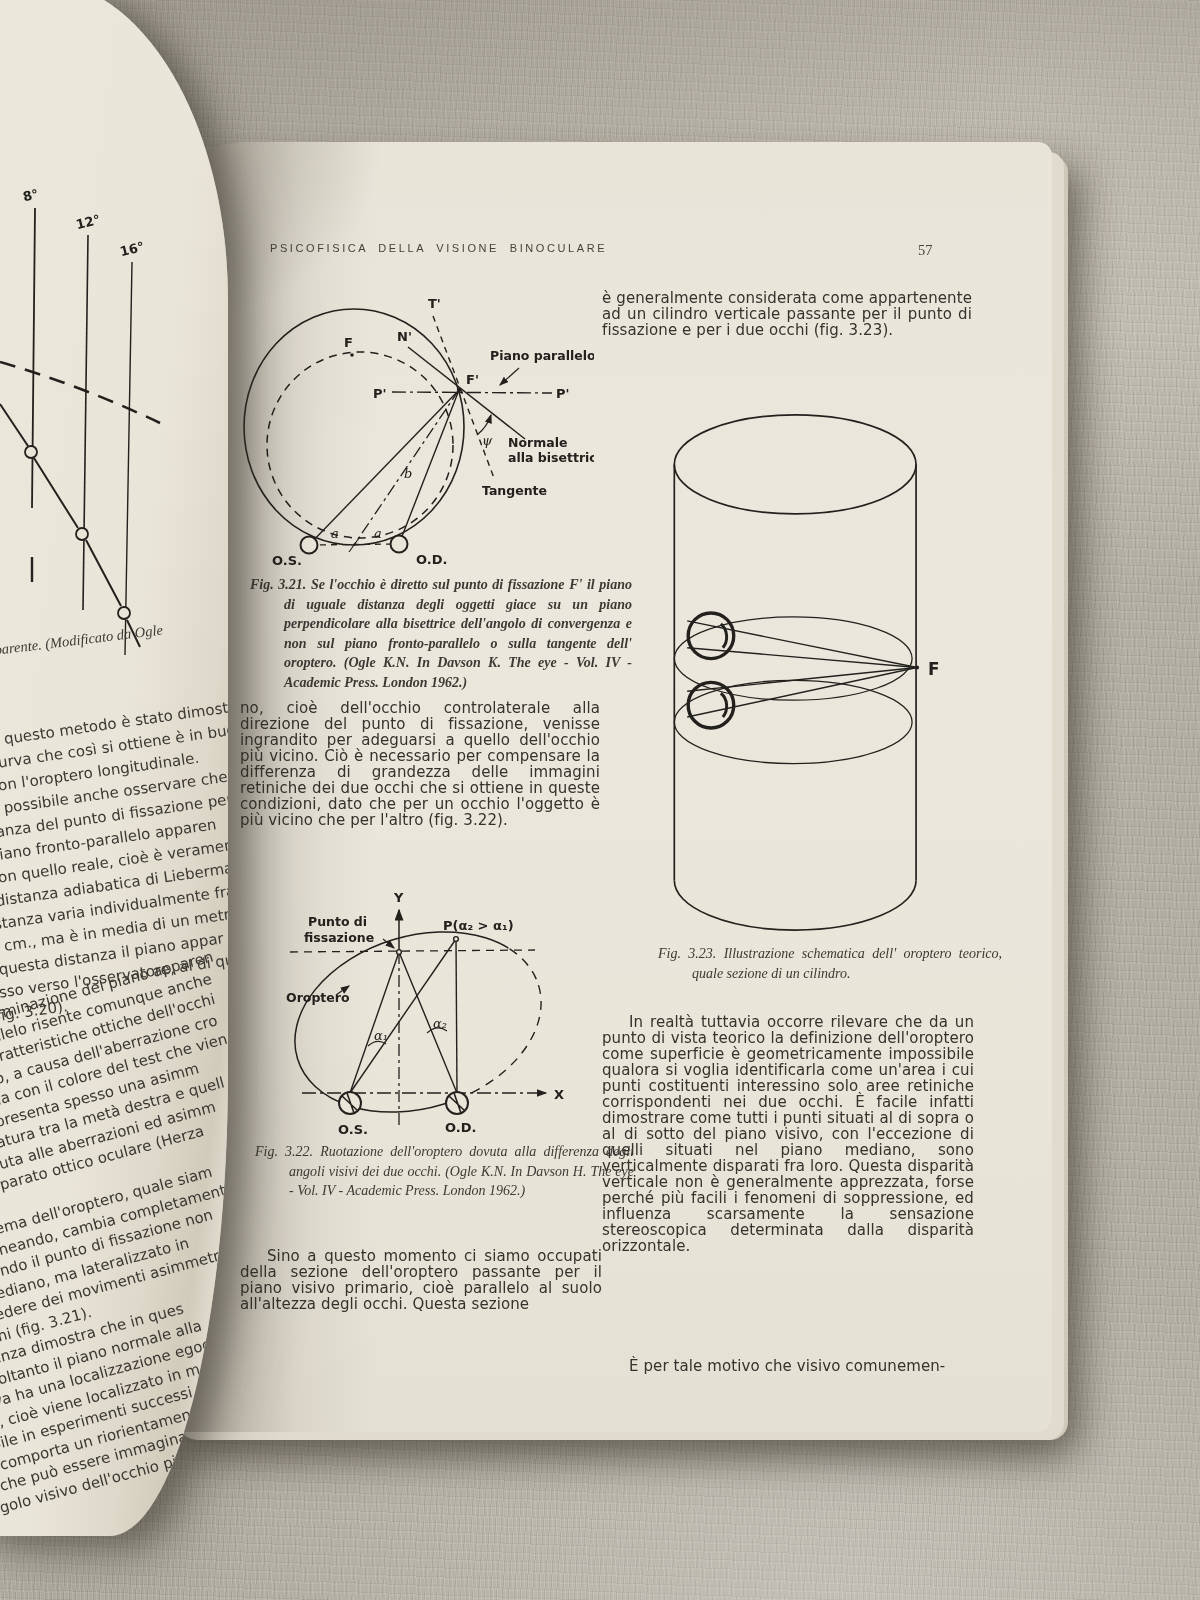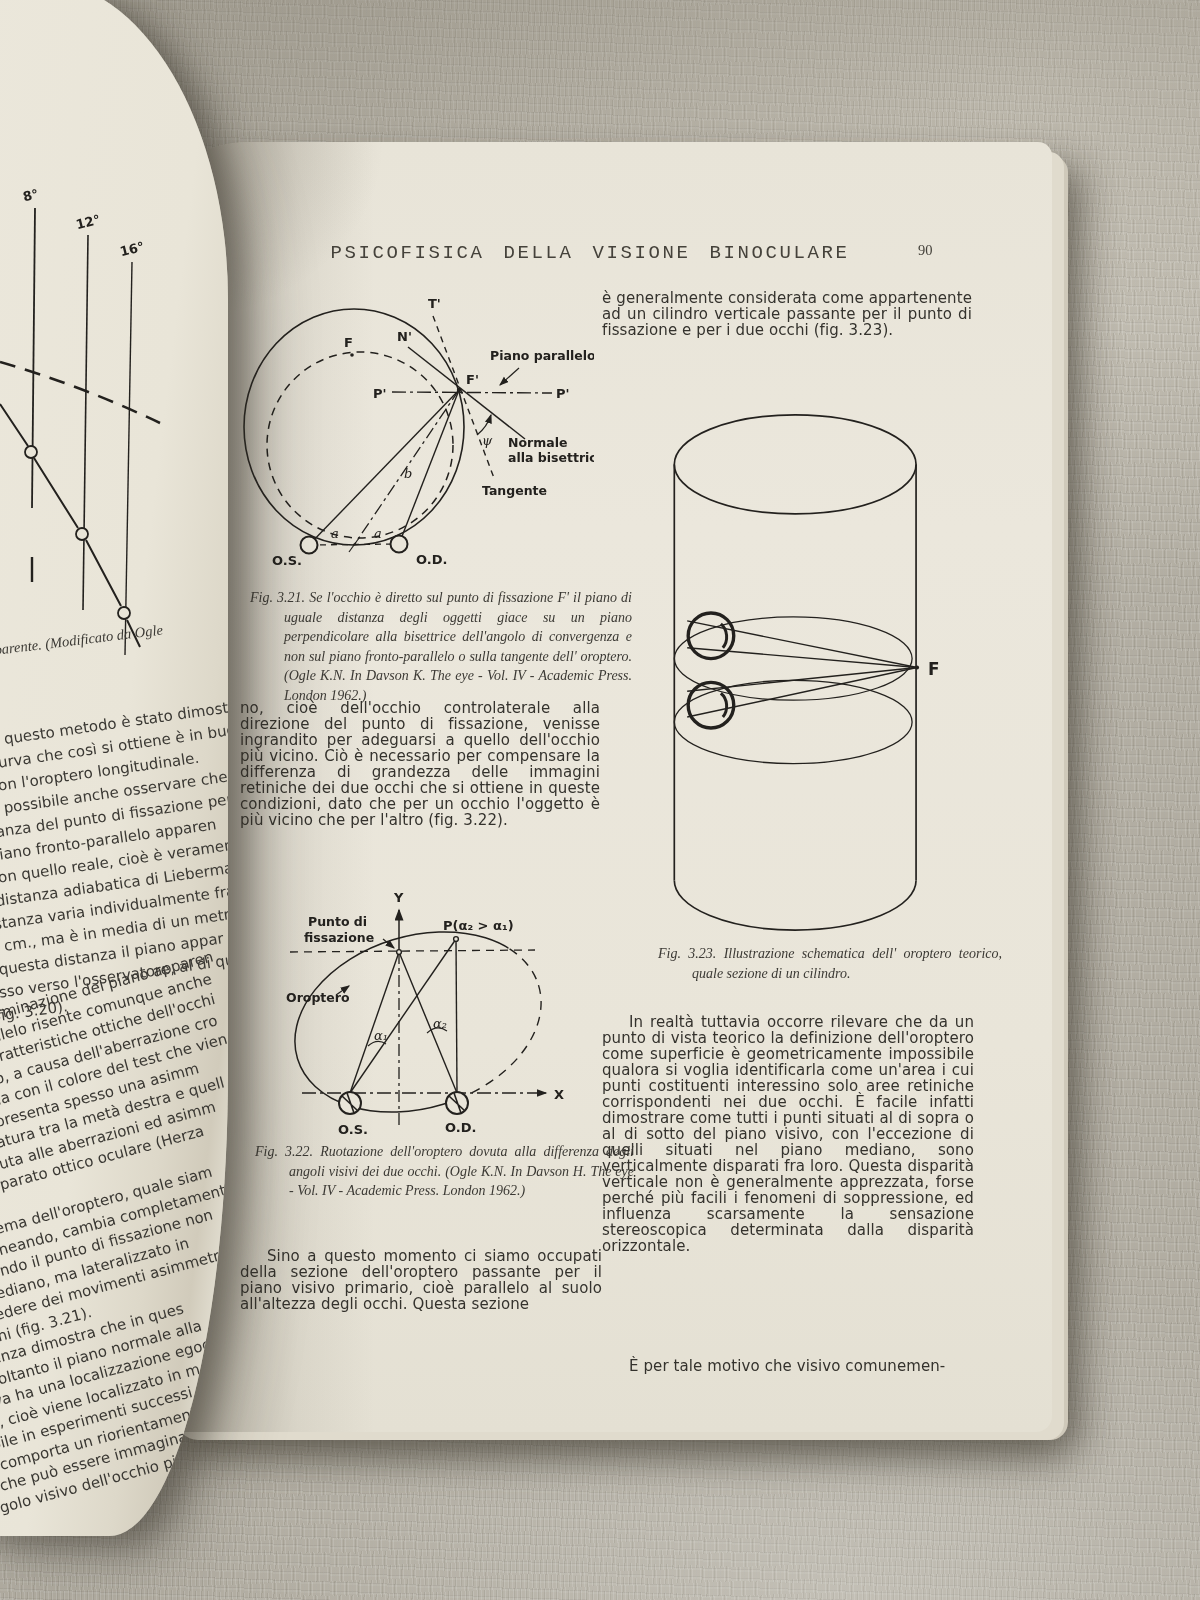--- a/index.html
+++ b/index.html
@@ -41,22 +41,22 @@
     background:linear-gradient(97deg,#ebe7db 0%, #e9e5d8 55%, #ddd8c9 74%, #d1cbbb 85%, #e9e6da 94%, #f6f4ec 98%, #e8e5d9 100%);
     border-radius:0 190px 46% 0 / 0 320px 30% 0;
     box-shadow:18px 10px 32px rgba(52,47,38,.45), 34px 30px 60px rgba(52,47,38,.22); }
 
   
   .body-text { font-size:15px; line-height:16px; color:#34322d; text-align:justify; letter-spacing:.1px; }
   .indent { text-indent:1.8em; }
   .caption { font-family:"Liberation Serif","DejaVu Serif",serif; font-style:italic;
     font-size:14px; line-height:19.5px; color:#3b3934; text-align:justify;
     padding-left:34px; text-indent:-34px; }
-  .header-title { position:absolute; left:110px; top:100px; width:640px; text-align:center;
-    font-family:Liberation Mono, monospace; font-size:19px; letter-spacing:2.6px;
+  .header-title { position:absolute; left:110px; top:100px; width:640px; 
+    font-family:Liberation Sans, sans-serif; font-size:11px; letter-spacing:2.6px;
     word-spacing:5px; color:#45423b; }
   .page-num { position:absolute; left:758px; top:100px;
     font-family:"Liberation Serif","DejaVu Serif",serif; font-size:14.5px; color:#45423b; }
 
   .abs { position:absolute; }
 
   
   svg text { font-family:"DejaVu Sans",sans-serif; fill:#23211e; }
   .flab { font-size:13px; font-weight:bold; }
   .flab-sm { font-size:12.5px; font-weight:bold; }
@@ -79,21 +79,21 @@
 <div class="scene">
 
   <div class="stack-b"></div>
   <div class="stack-a"></div>
 
   <div class="right-page">
     <div class="gutter-shade"></div>
     <div class="corner-shade"></div>
 
     <div class="header-title">PSICOFISICA DELLA VISIONE BINOCULARE</div>
-    <div class="page-num">90</div>
+    <div class="page-num">57</div>
 
     <svg class="abs" style="left:72px; top:150px;" width="362" height="284" viewBox="0 0 362 284">
       <defs>
         <marker id="ah21" markerWidth="9" markerHeight="8" refX="7" refY="3" orient="auto">
           <path d="M0,0 L8,3 L0,6 Z" fill="#23211e"></path>
         </marker>
       </defs>
 
       <ellipse cx="122" cy="135" rx="110" ry="118" fill="none" stroke="#23211e" stroke-width="1.6"></ellipse>
       <ellipse cx="128" cy="153" rx="93" ry="93" fill="none" stroke="#23211e" stroke-width="1.5" stroke-dasharray="8 6"></ellipse>
@@ -133,21 +133,21 @@
       <text class="flab-sm" x="276" y="155">Normale</text>
       <text class="flab-sm" x="276" y="170">alla bisettrice</text>
       <text class="flab-sm" x="250" y="203">Tangente</text>
       <text class="fser" x="172" y="186">b</text>
       <text class="fser" x="99" y="246">a</text>
       <text class="fser" x="142" y="246">a</text>
       <text class="flab" x="40" y="273">O.S.</text>
       <text class="flab" x="184" y="272">O.D.</text>
     </svg>
 
-    <div class="abs caption" style="left:90px; top:446px; width:348px;">Fig. 3.21. Se l'occhio è diretto sul punto di fissazione F' il piano di uguale distanza degli oggetti giace su un piano perpendicolare alla bisettrice dell'angolo di convergenza e non sul piano fronto-parallelo o sulla tangente dell' oroptero. (Ogle K.N. In Davson K. The eye - Vol. IV - Academic Press. London 1962.)</div>
+    <div class="abs caption" style="left:90px; top:433px; width:348px;font-weight:bold;">Fig. 3.21. Se l'occhio è diretto sul punto di fissazione F' il piano di uguale distanza degli oggetti giace su un piano perpendicolare alla bisettrice dell'angolo di convergenza e non sul piano fronto-parallelo o sulla tangente dell' oroptero. (Ogle K.N. In Davson K. The eye - Vol. IV - Academic Press. London 1962.)</div>
 
     <div class="abs body-text" style="left:80px; top:558px; width:360px;">no, cioè dell'occhio controlaterale alla direzione del punto di fissazione, venisse ingrandito per adeguarsi a quello dell'occhio più vicino. Ciò è necessario per compensare la differenza di grandezza delle immagini retiniche dei due occhi che si ottiene in queste condizioni, dato che per un occhio l'oggetto è più vicino che per l'altro (fig. 3.22).</div>
 
     <svg class="abs" style="left:90px; top:718px;" width="360" height="282" viewBox="0 0 360 282">
       <defs>
         <marker id="ah22" markerWidth="9" markerHeight="8" refX="7" refY="3" orient="auto">
           <path d="M0,0 L8,3 L0,6 Z" fill="#23211e"></path>
         </marker>
         <clipPath id="clipSolid22">
             <polygon points="0,0 286,0 198,282 0,282"></polygon>

